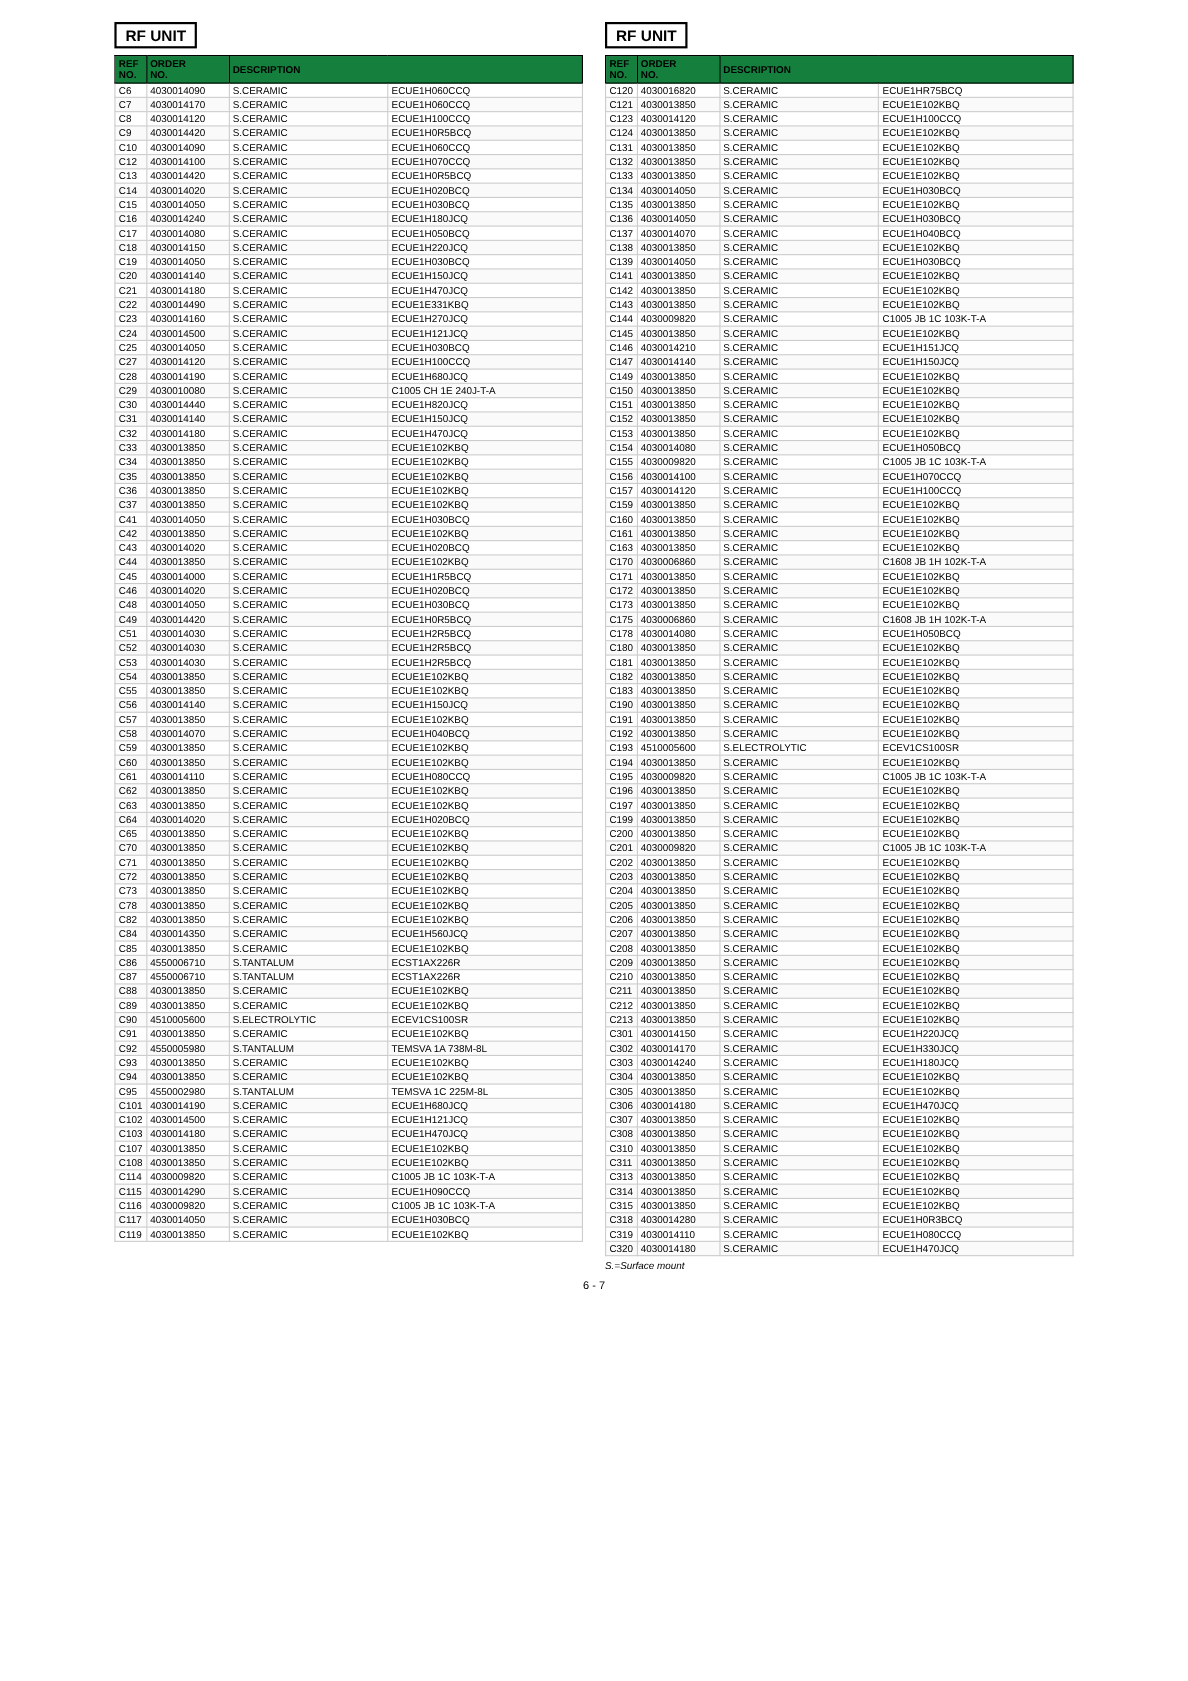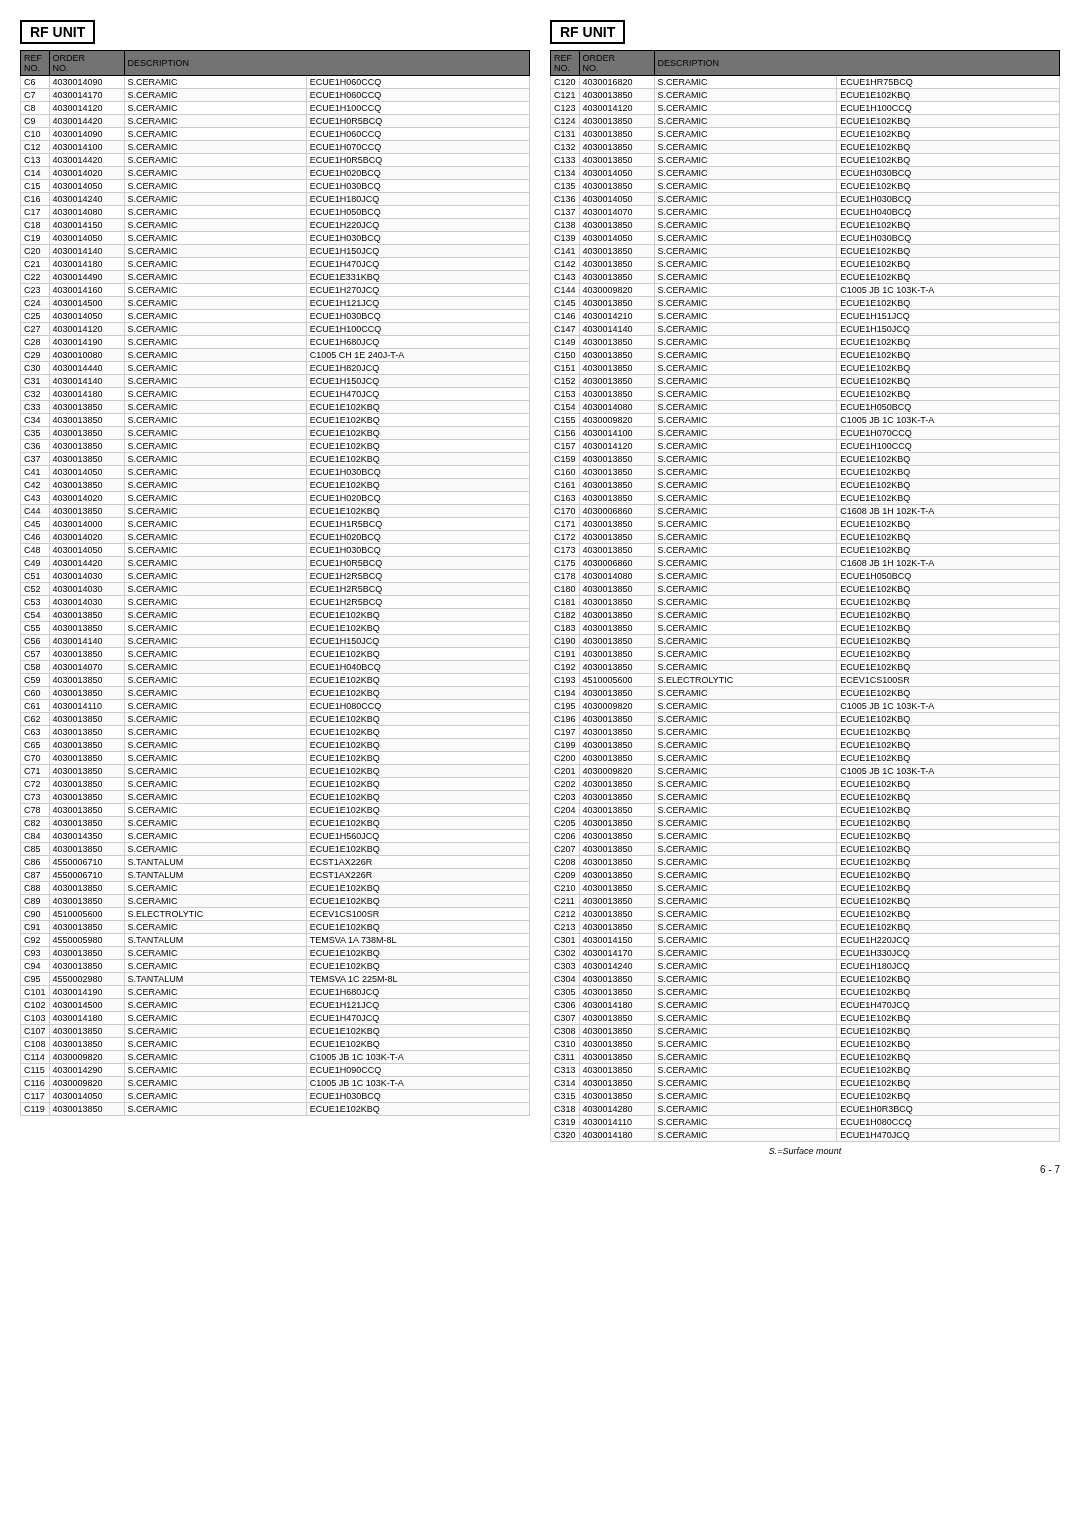--- a/index.html
+++ b/index.html
@@ -4,21 +4,21 @@
   <style>
     * { margin: 0; padding: 0; box-sizing: border-box; }
     body {
       background: #fff;
       font-family: Arial, sans-serif;
       font-size: 10px;
       color: #000;
       padding: 20px;
     }
     .page {
-      width: 1040px;
+      width: 872px;
       margin: 0 auto;
     }
     .columns {
       display: flex;
       gap: 20px;
     }
     .column {
       flex: 1;
     }
     .section-title {
@@ -31,43 +31,43 @@
     }
     table {
       width: 100%;
       border-collapse: collapse;
       font-size: 9px;
     }
     th {
       border: 1px solid #000;
       padding: 2px 3px;
       text-align: left;
-      font-weight: normal;
-      background: #737373;
+      font-weight: bold;
+      background: #15803d;
       font-size: 9px;
     }
     td {
       border: 1px solid #ccc;
       padding: 1px 3px;
       white-space: nowrap;
       font-size: 9px;
     }
     tr:nth-child(even) td {
       background: #fafafa;
     }
     .th-ref { width: 28px; }
     .th-order { width: 75px; }
     .footnote {
-      text-align: center;
+      text-align: left;
       font-size: 9px;
       margin-top: 4px;
       font-style: italic;
     }
     .page-num {
-      text-align: right;
+      text-align: center;
       font-size: 10px;
       margin-top: 8px;
     }
   </style>
 </head>
 <body>
 
 <div class="page">
   <div class="columns">
 
@@ -382,20 +382,26 @@
               <td>S.CERAMIC</td>
               <td>ECUE1E102KBQ</td>
             </tr>
             <tr>
               <td>C63</td>
               <td>4030013850</td>
               <td>S.CERAMIC</td>
               <td>ECUE1E102KBQ</td>
             </tr>
             <tr>
+              <td>C64</td>
+              <td>4030014020</td>
+              <td>S.CERAMIC</td>
+              <td>ECUE1H020BCQ</td>
+            </tr>
+            <tr>
               <td>C65</td>
               <td>4030013850</td>
               <td>S.CERAMIC</td>
               <td>ECUE1E102KBQ</td>
             </tr>
             <tr>
               <td>C70</td>
               <td>4030013850</td>
               <td>S.CERAMIC</td>
               <td>ECUE1E102KBQ</td>

